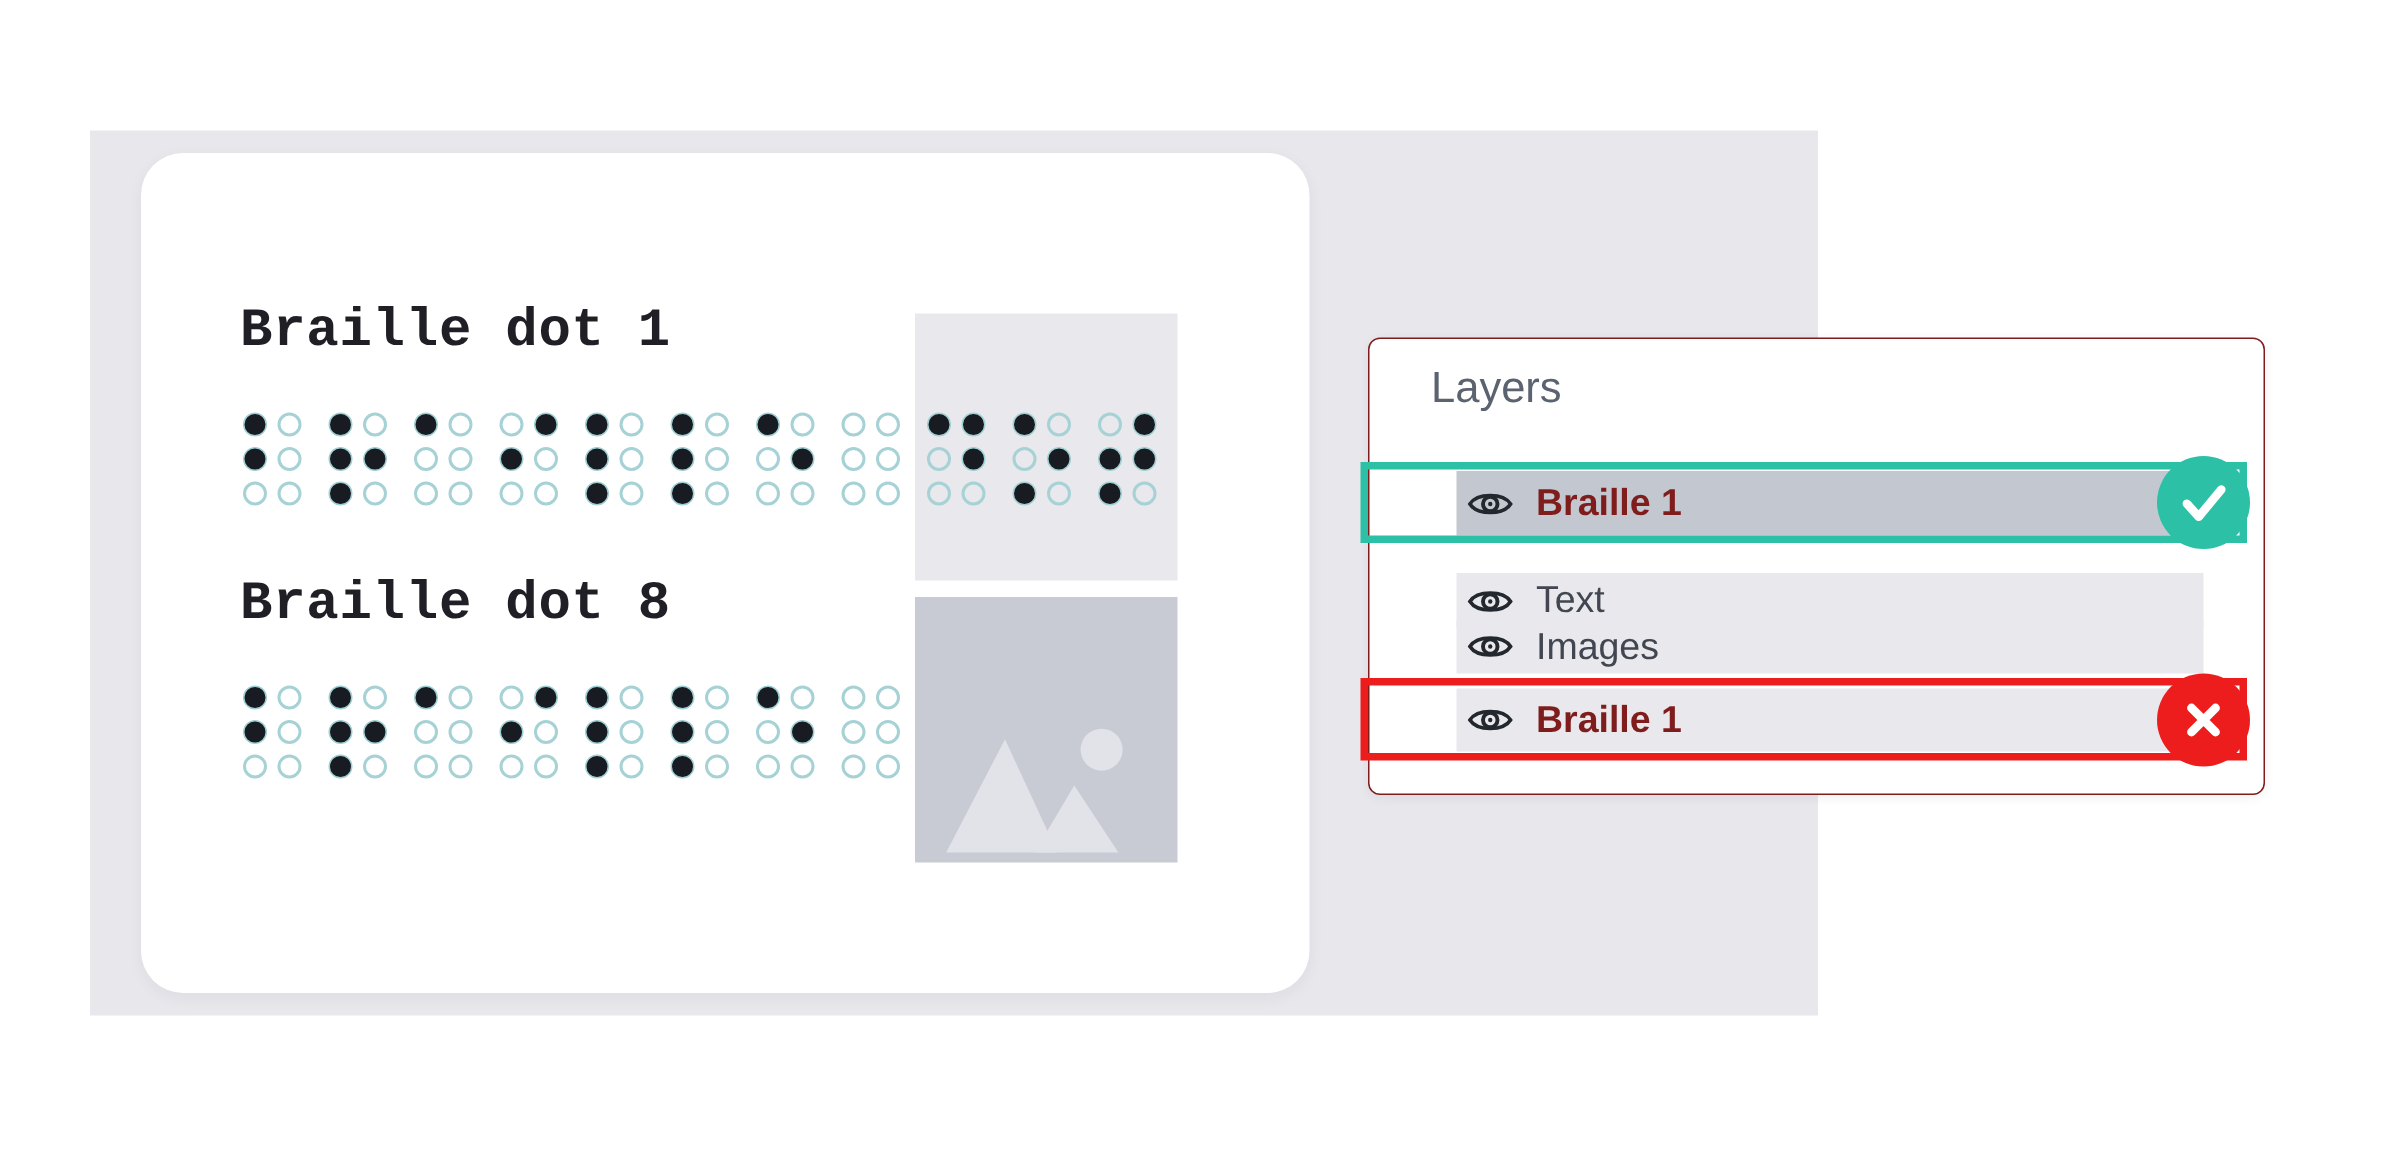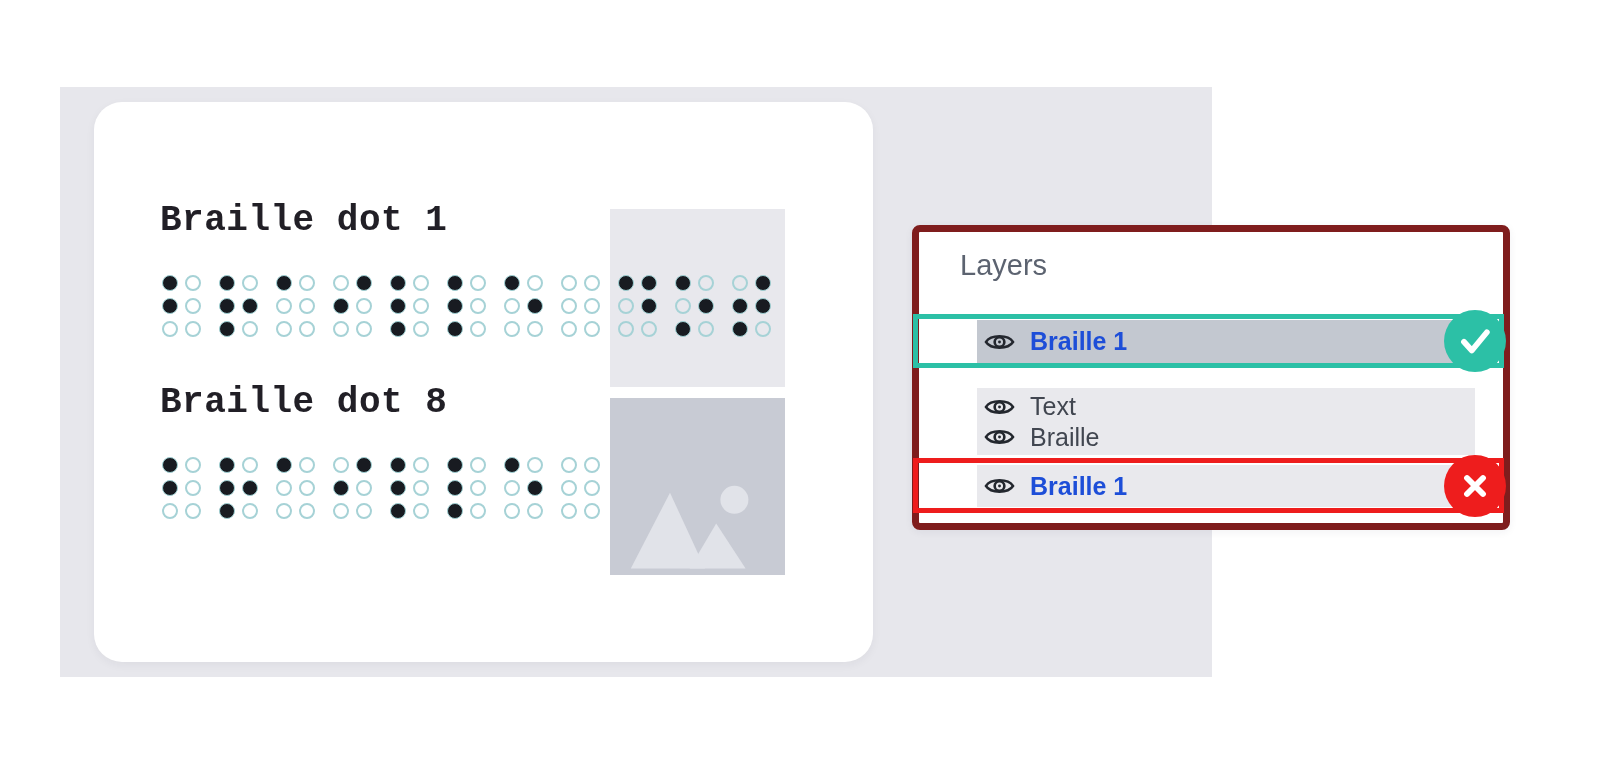--- a/index.html
+++ b/index.html
@@ -25,27 +25,27 @@
   
   .braille-row { position:absolute; left:68px; display:flex; gap:18px; z-index:2; }
   .braille-row.b1 { top:173px; }
   .braille-row.b2 { top:355px; }
   .bcell { display:grid; grid-template-columns:16px 16px; grid-template-rows:16px 16px 16px; column-gap:7px; row-gap:7px; }
   .dot { width:16px; height:16px; border-radius:50%; }
   .dot.off { border:2px solid #a6d2d6; background:transparent; }
   .dot.on  { background:#181b21; border:1px solid #9fd0d3; }
 
   
-  .layers-panel { position:absolute; left:912px; top:225px; width:598px; height:305px; background:#ffffff; border:7px solid #7f1d1d; border-radius:8px; z-index:10; box-shadow:0 2px 8px rgba(40,40,60,0.06); }
+  .layers-panel { position:absolute; left:912px; top:225px; width:598px; height:305px; background:#ffffff; border:1px solid #7f1d1d; border-radius:8px; z-index:10; box-shadow:0 2px 8px rgba(40,40,60,0.06); }
   .panel-title { position:absolute; left:41px; top:17px; font-size:29px; color:#5c6370; }
 
   .layer-row { position:absolute; left:58px; width:498px; background:#e9e9ed; display:flex; align-items:center; cursor:default; }
   .layer-row .eye { display:inline-flex; margin-left:7px; color:#23272e; flex:0 0 auto; }
   .layer-label { margin-left:15px; font-size:25px; color:#414650; white-space:nowrap; }
-  .layer-label.bold { font-weight:bold; color:#1d4ed8; }
+  .layer-label.bold { font-weight:bold; color:#7f1d1d; }
   .layer-row.r0 { top:88px;  height:43px; background:#c3c8d0; }
   .layer-row.r1 { top:156px; height:37px; }
   .layer-row.r2 { top:187px; height:36px; }
   .layer-row.r3 { top:233px; height:42px; }
 
   
   .anno { position:absolute; left:-6px; width:591px; border-style:solid; z-index:12; }
   .anno.correct { top:82px;  height:54px; border-width:5px; border-color:#2cc0a6; }
   .anno.wrong   { top:226px; height:55px; border-width:5px; border-color:#ee1d1d; }
   .badge { position:absolute; right:-7px; top:50%; transform:translateY(-50%); width:62px; height:62px; border-radius:50%; display:flex; align-items:center; justify-content:center; }
@@ -255,21 +255,21 @@
           <span class="layer-label">Text</span>
         </div>
         <div class="layer-row r2">
           <span class="eye">
             <svg width="31" height="24" viewBox="0 0 32 24">
               <path d="M2 12 C7 4.2, 25 4.2, 30 12 C25 19.8, 7 19.8, 2 12 Z" fill="none" stroke="currentColor" stroke-width="2.5"></path>
               <circle cx="16" cy="12" r="5" fill="none" stroke="currentColor" stroke-width="2.7"></circle>
               <circle cx="16" cy="12" r="1.5" fill="currentColor"></circle>
             </svg>
           </span>
-          <span class="layer-label">Braille</span>
+          <span class="layer-label">Images</span>
         </div>
         <div class="layer-row r3">
           <span class="eye">
             <svg width="31" height="24" viewBox="0 0 32 24">
               <path d="M2 12 C7 4.2, 25 4.2, 30 12 C25 19.8, 7 19.8, 2 12 Z" fill="none" stroke="currentColor" stroke-width="2.5"></path>
               <circle cx="16" cy="12" r="5" fill="none" stroke="currentColor" stroke-width="2.7"></circle>
               <circle cx="16" cy="12" r="1.5" fill="currentColor"></circle>
             </svg>
           </span>
           <span class="layer-label bold">Braille 1</span>

